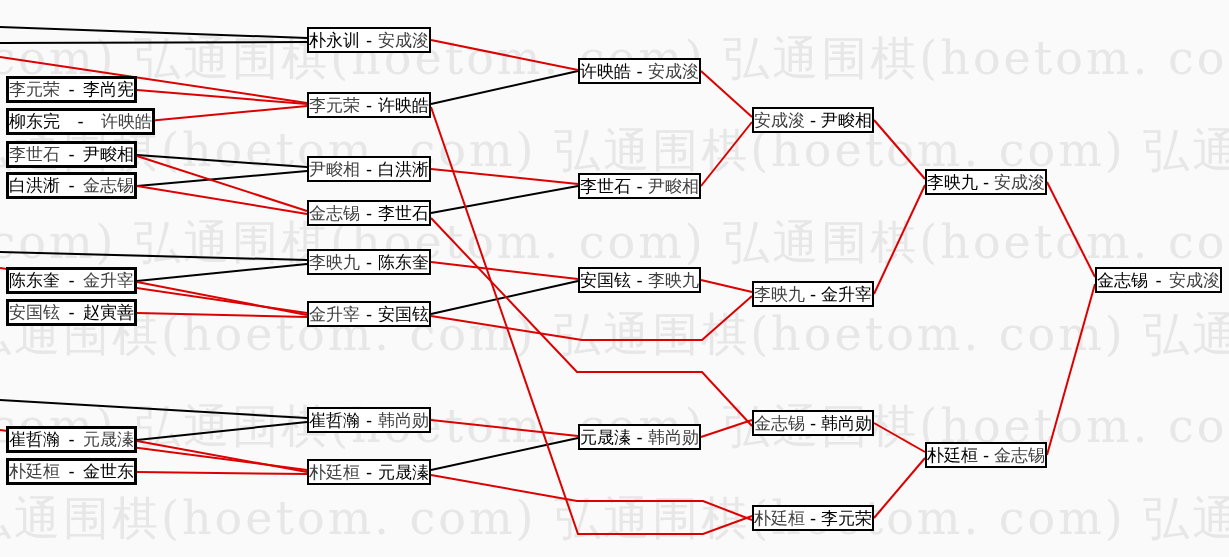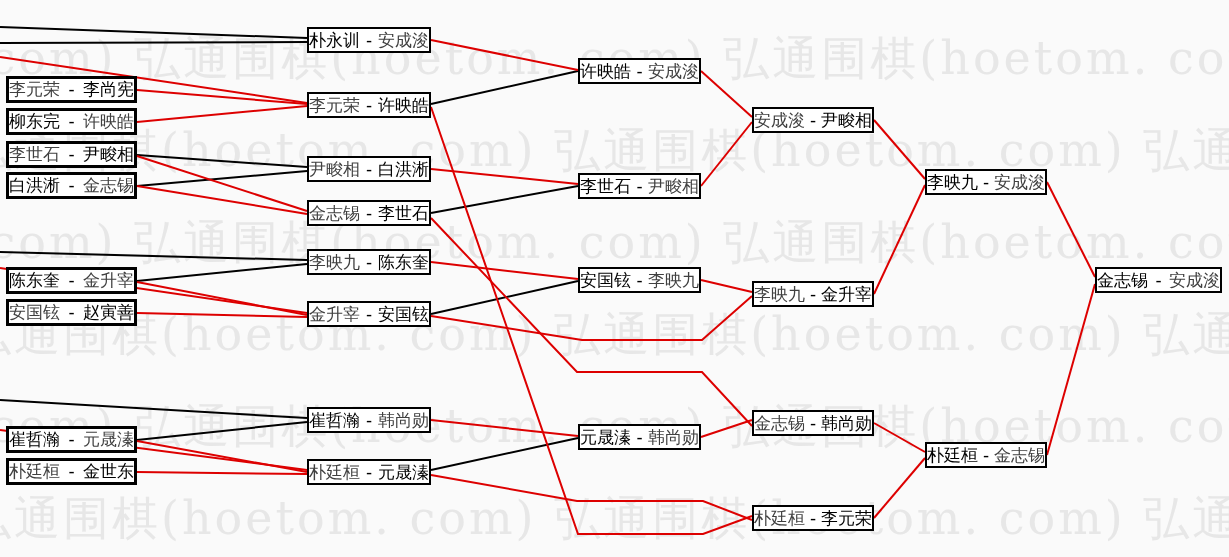--- a/index.html
+++ b/index.html
@@ -93,21 +93,21 @@
       <polyline points="874,518 925,458" fill="none" stroke="#dd0000" stroke-width="2"></polyline>
       <polyline points="1047,182 1095,277" fill="none" stroke="#dd0000" stroke-width="2"></polyline>
       <polyline points="1047,455 1095,284" fill="none" stroke="#dd0000" stroke-width="2"></polyline>
     </svg>
   <div id="boxes-layer">
       <div class="match-box thick" style="left: 6px; top: 76px; width: 131px; height: 27px;">
         <span class="p-win">李元荣</span>
         <span class="hyphen">-</span>
         <span class="p-lose">李尚宪</span>
       </div>
-      <div class="match-box thick" style="left: 6px; top: 108px; width: 131px; height: 27px;">
+      <div class="match-box thick" style="left: 6px; top: 108px; width: 149px; height: 27px;">
         <span class="p-lose">柳东完</span>
         <span class="hyphen">-</span>
         <span class="p-win">许映皓</span>
       </div>
       <div class="match-box thick" style="left: 6px; top: 141px; width: 131px; height: 27px;">
         <span class="p-win">李世石</span>
         <span class="hyphen">-</span>
         <span class="p-lose">尹畯相</span>
       </div>
       <div class="match-box thick" style="left: 6px; top: 172px; width: 131px; height: 27px;">

